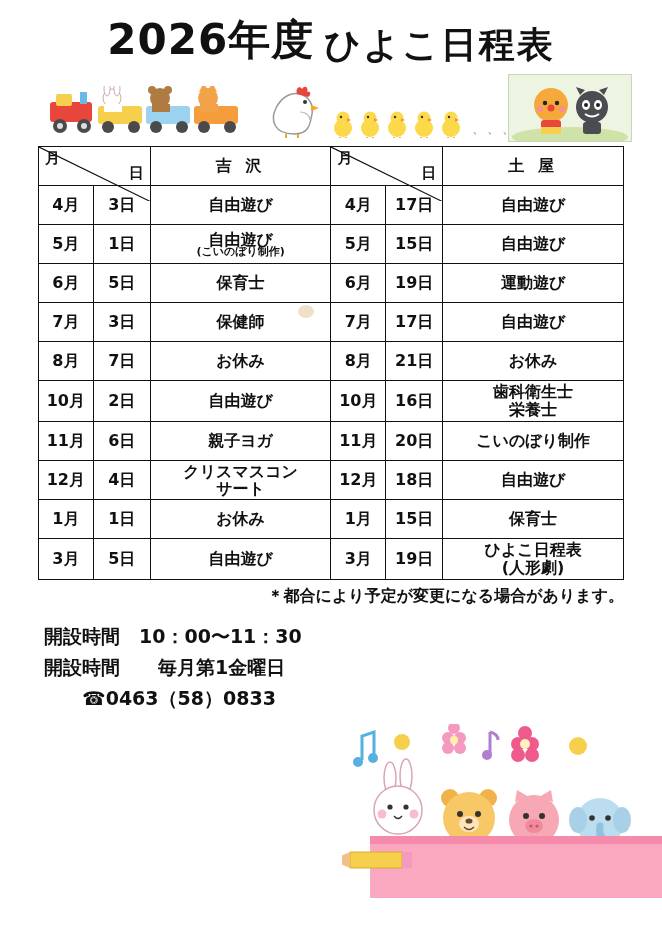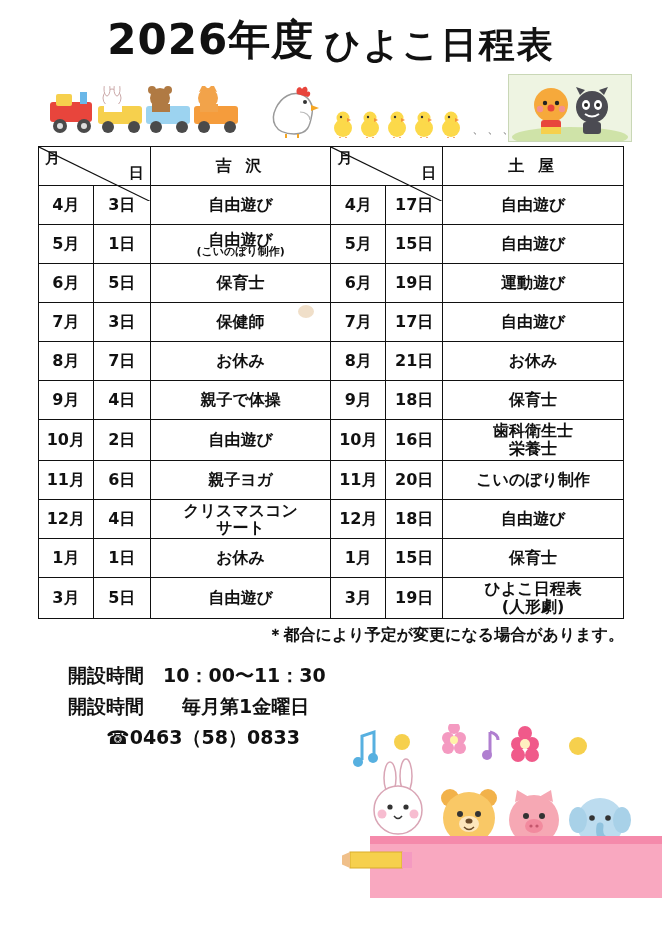--- a/index.html
+++ b/index.html
@@ -183,21 +183,21 @@
     margin: 6px 38px 0 0;
     text-align: right;
     font-size: 16px;
     font-weight: bold;
     font-family: "DejaVu Sans", sans-serif;
     color: #111;
   }
 
   
   .info {
-    margin: 14px 0 0 68px;
+    margin: 14px 0 0 44px;
     font-family: "DejaVu Sans", sans-serif;
     font-size: 19px;
     font-weight: bold;
     line-height: 31px;
     color: #111;
     position: relative;
     z-index: 2;
   }
   .info .indent-1 { padding-left: 38px; }
 
@@ -393,28 +393,20 @@
         </tr>
         <tr>
           <td class="holiday">8月</td>
           <td class="holiday">7日</td>
           <td class="holiday"><span>お休み</span></td>
           <td class="holiday">8月</td>
           <td class="holiday">21日</td>
           <td class="holiday"><span>お休み</span></td>
         </tr>
         <tr>
-          <td>9月</td>
-          <td>4日</td>
-          <td><span>親子で体操</span></td>
-          <td>9月</td>
-          <td>18日</td>
-          <td><span>保育士</span></td>
-        </tr>
-        <tr>
           <td>10月</td>
           <td>2日</td>
           <td><span>自由遊び</span></td>
           <td>10月</td>
           <td>16日</td>
           <td class="cell-note"><span>歯科衛生士</span><br><span>栄養士</span></td>
         </tr>
         <tr>
           <td>11月</td>
           <td>6日</td>

